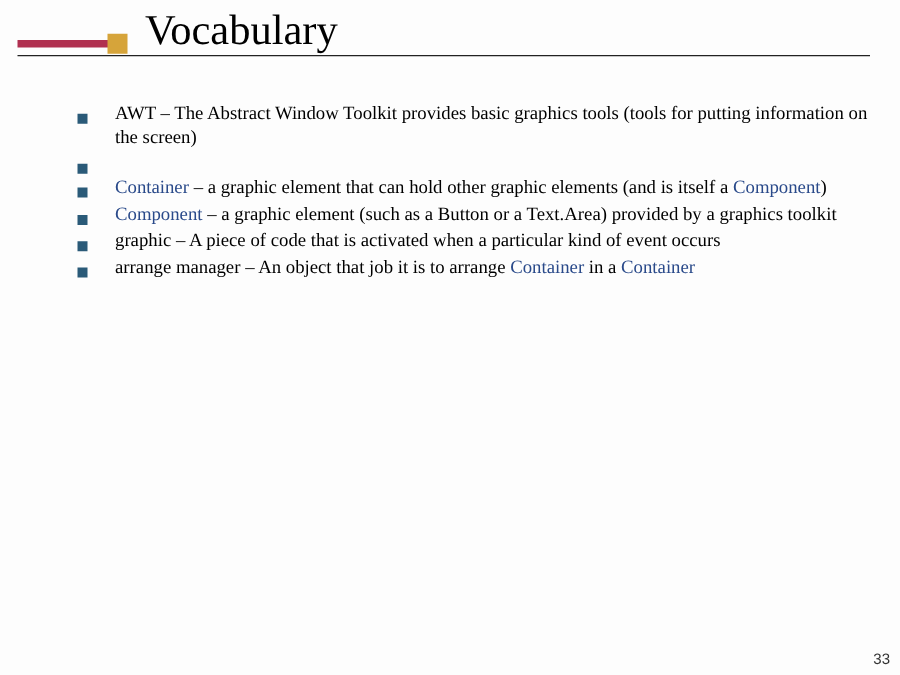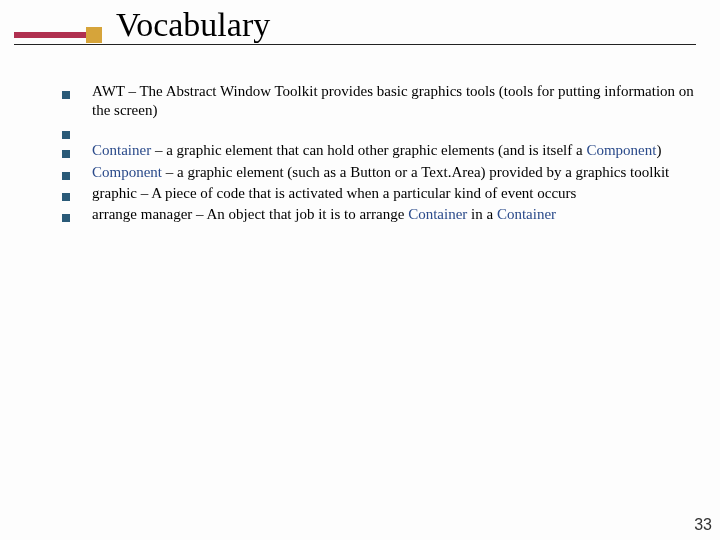--- a/index.html
+++ b/index.html
@@ -74,21 +74,21 @@
   .code {
     font-family: Liberation Serif, serif;
     color: #2a4a8a;
     margin-top: 24px;
   }
   .page-num {
     position: absolute;
     bottom: 6px;
     right: 8px;
     font-family: Arial, sans-serif;
-    font-size: 16px;
+    font-size: 12px;
     color: #333;
   }
 </style>
 </head>
 <body>
 
 <div class="title-block">
   <div class="title-rule">
     <div class="title-left-box"></div>
     <div class="title-gold-square"></div>

